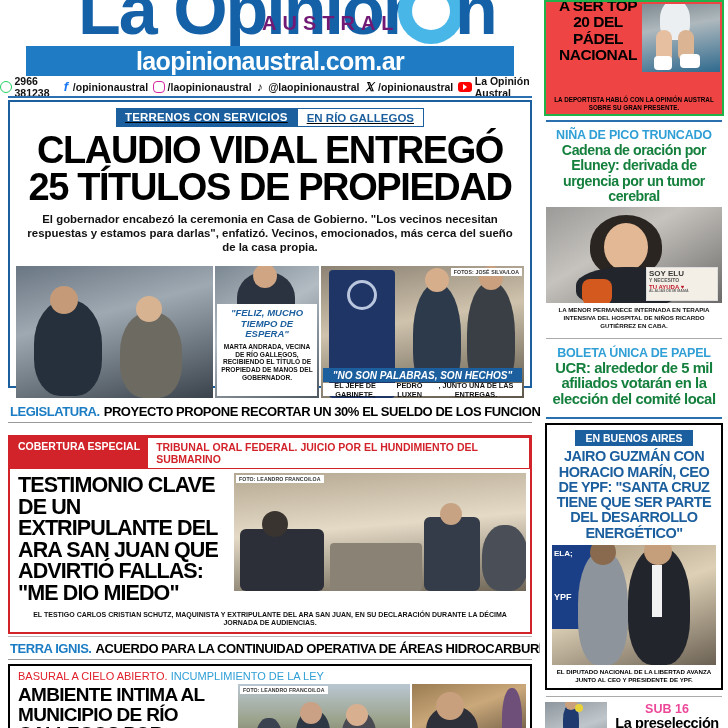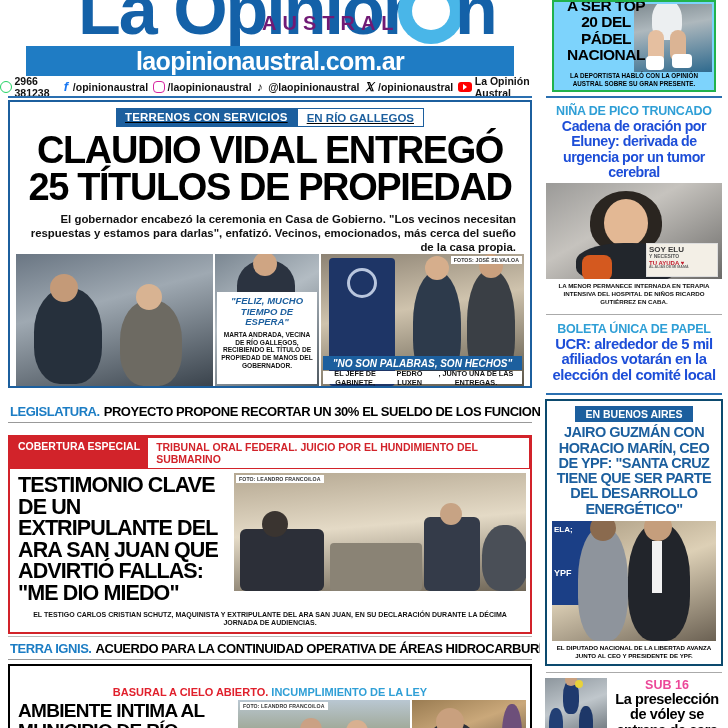--- a/index.html
+++ b/index.html
@@ -47,22 +47,22 @@
   .box { border:2px solid #1c5f9e; background:#fff; }
 
   .kicker-row { display:flex; justify-content:center; gap:0; margin-top:6px;text-decoration:underline; }
   .kick-a { background:#1c5f9e; color:#fff; font-size:11.5px; font-weight:bold;
     padding:2.5px 9px; letter-spacing:0.2px; }
   .kick-b { border:1.6px solid #1c5f9e; color:#1c5f9e; font-size:11.5px; font-weight:bold;
     padding:2.5px 9px; }
 
   .headline { text-align:center; color:#000; font-weight:bold; font-size:38px;
     line-height:0.97; letter-spacing:-1.4px; margin-top:5px; padding:0 6px; }
-  .subhead { text-align:right; font-size:11.4px; font-weight:bold; line-height:1.22;
-    padding:7px 14px 0; color:#111; }
+  .subhead { text-align:center; font-size:11.4px; font-weight:bold; line-height:1.22;
+    padding:7px 14px 12px; color:#111; }
 
   .photostrip { position:relative; display:flex; gap:2px; padding:0 6px 6px; height:138px; }
   .photo { position:relative; overflow:hidden; background:#bbb; }
   .photo .ph { position:absolute; inset:0; }
 
   .cap-white { position:absolute; background:#fff; }
   .cap-quote { color:#1c5f9e; font-weight:bold; font-style:italic; font-size:9.5px;
     line-height:1.1; text-align:center; }
   .cap-small { font-size:6.6px; line-height:1.18; text-align:center; color:#111; font-weight:bold;}
   .cap-blue-bar { position:absolute; background:#1c5f9e; color:#fff; font-weight:bold;
@@ -90,53 +90,53 @@
   .sub-wrap { display:flex; padding:4px 0 0 0; }
   .sub-head { width:222px; font-size:21.5px; font-weight:bold; line-height:1.0;
     letter-spacing:-0.9px; padding:2px 4px 4px 8px; color:#000; }
   .sub-photo { position:relative; flex:1; margin:0 4px 0 2px; background:#9a9a9a;
     overflow:hidden; }
   .sub-cap { font-size:7px; font-weight:bold; text-align:center; padding:3px 6px 4px;
     color:#111; line-height:1.2; }
 
   
   .bot-box { border:2px solid #000; margin-top:4px; position:relative; height:92px; overflow:hidden; }
-  .bot-kick { font-size:11px; font-weight:bold; padding:20px 8px 2px;text-align:center; }
+  .bot-kick { font-size:11px; font-weight:normal; padding:4px 8px 2px; }
   .bot-kick .r { color:#e0202c; }
   .bot-kick .b { color:#2f9fd6; }
   .bot-wrap { display:flex; }
   .bot-head { width:228px; font-size:19px; font-weight:bold; line-height:1.04;
     letter-spacing:-0.7px; padding:1px 4px 0 8px; }
   .bot-photos { display:flex; flex:1; gap:2px; padding-right:4px; }
   .bot-photo { position:relative; overflow:hidden; background:#a8a8a8; }
 
   
   .rail { position:absolute; left:540px; top:0; width:188px; height:728px; background:#fff; }
 
-  .padel-box { border:2px solid #22b24c; margin:0 12px; height:92px; position:relative;
-    overflow:hidden; background:#7dd3fc; }
+  .padel-box { border:2px solid #22b24c; margin:0 4px; height:116px; position:relative;
+    overflow:hidden; background:#ef4444; }
   .padel-head { position:absolute; left:4px; top:-4px; width:96px; text-align:center;
     font-size:15.5px; font-weight:bold; line-height:1.06; letter-spacing:-0.5px; }
   .padel-photo { position:absolute; right:2px; top:2px; width:78px; height:68px;
     overflow:hidden; background:#7d8a90; }
   .padel-cap { position:absolute; left:0; bottom:2px; width:100%; text-align:center;
     font-size:6.3px; font-weight:bold; line-height:1.25; padding:0 4px; }
 
   .rail-rule { height:2px; background:#2a6fb0; margin:4px 6px; }
   .rail-rule-grey { height:1px; background:#aaa; margin:5px 6px; }
 
   .rail-kick { text-align:center; color:#2f9fd6; font-size:12.5px; font-weight:bold;
     letter-spacing:-0.2px; padding:2px 0 1px; }
   .rail-head { text-align:center; font-size:14.2px; font-weight:bold; line-height:1.08;
-    letter-spacing:-0.45px; padding:0 4px 3px; color:#1d4ed8; }
+    letter-spacing:-0.45px; padding:0 4px 3px; color:#15803d; }
   .rail-photo { position:relative; height:96px; margin:0 6px; overflow:hidden; background:#8b5cf6; }
   .rail-cap { text-align:center; font-size:6.2px; font-weight:bold; line-height:1.3;
     padding:3px 6px 2px; color:#111; }
 
-  .ba-box { border:2px solid #0c4a6e; margin:0 5px; position:relative; }
+  .ba-box { border:2px solid #000000; margin:0 5px; position:relative; }
   .ba-kick { display:flex; justify-content:center; margin-top:5px; }
   .ba-kick span { background:#1c5f9e; color:#fff; font-size:10.5px; font-weight:bold;
     padding:2px 10px; }
   .ba-head { text-align:center; color:#1c5f9e; font-size:14.5px; font-weight:bold;
     line-height:1.05; letter-spacing:-0.5px; padding:3px 4px 4px; }
   .ba-photo { position:relative; height:120px; margin:0 5px; overflow:hidden; background:#8f9499; }
   .ba-cap { text-align:center; font-size:6.2px; font-weight:bold; line-height:1.3;
     padding:3px 5px 4px; }
 
   .sub16 { display:flex; margin:0 5px; gap:4px; }

